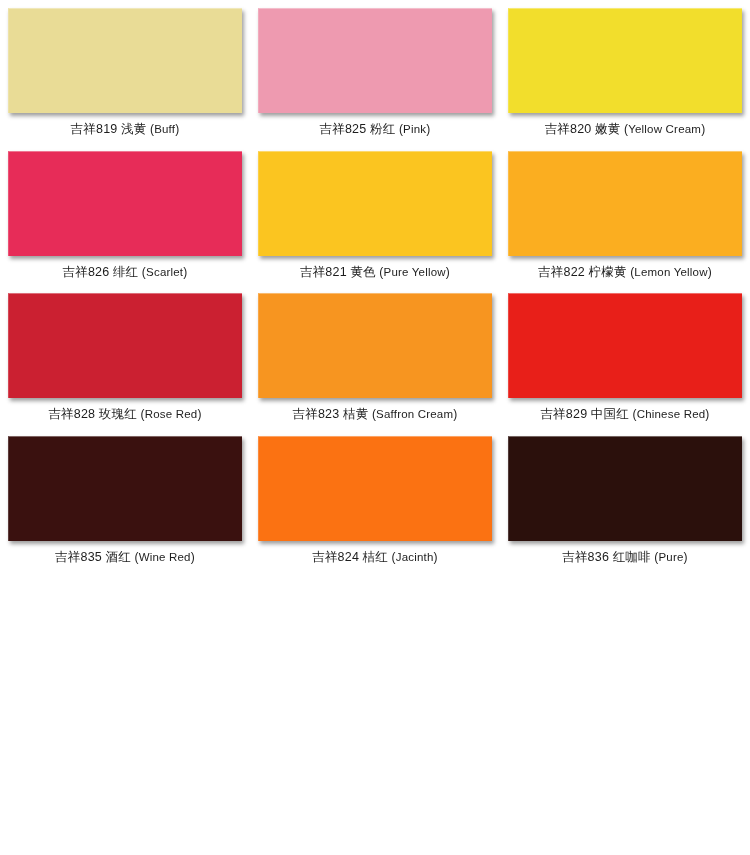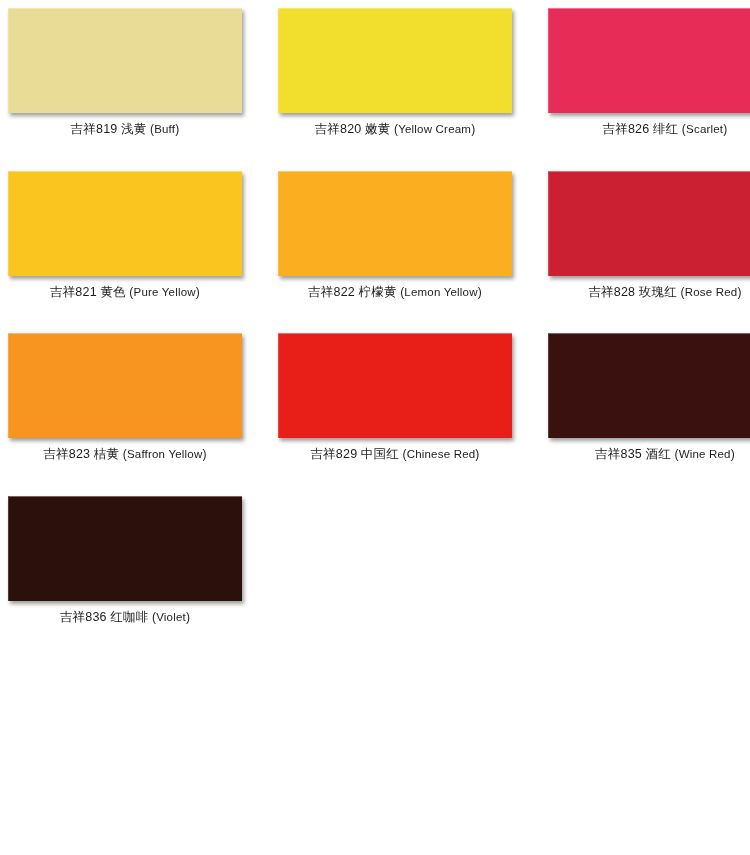--- a/index.html
+++ b/index.html
@@ -14,21 +14,20 @@
     overflow: hidden;
     font-family: "Liberation Sans", "DejaVu Sans", sans-serif;
     -webkit-font-smoothing: antialiased;
   }
   #swatch-grid {
     display: grid;
     grid-template-columns: repeat(3, 250px);
     grid-template-rows: repeat(6, 142.5px);
     width: 612px;
     height: 855px;
-    gap: 20px;
   }
   .swatch-cell {
     position: relative;
     box-sizing: border-box;
     display: flex;
     flex-direction: column;
     align-items: center;
     justify-content: flex-start;
     padding-top: 8px;
   }
@@ -57,20 +56,24 @@
 </style>
 </head>
 <body>
 
 <div id="swatch-grid">
     <div class="swatch-cell">
       <div class="swatch-chip" style="background-color: rgb(233, 220, 150);"></div>
       <div class="swatch-label"><span class="cn">吉祥819</span> <span class="cn">浅黄</span> (<span class="en">Buff</span>)</div>
     </div>
     <div class="swatch-cell">
+      <div class="swatch-chip" style="background-color: rgb(238, 154, 176);"></div>
+      <div class="swatch-label"><span class="cn">吉祥825</span> <span class="cn">粉红</span> (<span class="en">Pink</span>)</div>
+    </div>
+    <div class="swatch-cell">
       <div class="swatch-chip" style="background-color: rgb(242, 222, 44);"></div>
       <div class="swatch-label"><span class="cn">吉祥820</span> <span class="cn">嫩黄</span> (<span class="en">Yellow Cream</span>)</div>
     </div>
     <div class="swatch-cell">
       <div class="swatch-chip" style="background-color: rgb(231, 44, 88);"></div>
       <div class="swatch-label"><span class="cn">吉祥826</span> <span class="cn">绯红</span> (<span class="en">Scarlet</span>)</div>
     </div>
     <div class="swatch-cell">
       <div class="swatch-chip" style="background-color: rgb(251, 197, 32);"></div>
       <div class="swatch-label"><span class="cn">吉祥821</span> <span class="cn">黄色</span> (<span class="en">Pure Yellow</span>)</div>
@@ -78,27 +81,31 @@
     <div class="swatch-cell">
       <div class="swatch-chip" style="background-color: rgb(251, 174, 32);"></div>
       <div class="swatch-label"><span class="cn">吉祥822</span> <span class="cn">柠檬黄</span> (<span class="en">Lemon Yellow</span>)</div>
     </div>
     <div class="swatch-cell">
       <div class="swatch-chip" style="background-color: rgb(203, 32, 49);"></div>
       <div class="swatch-label"><span class="cn">吉祥828</span> <span class="cn">玫瑰红</span> (<span class="en">Rose Red</span>)</div>
     </div>
     <div class="swatch-cell">
       <div class="swatch-chip" style="background-color: rgb(247, 149, 32);"></div>
-      <div class="swatch-label"><span class="cn">吉祥823</span> <span class="cn">桔黄</span> (<span class="en">Saffron Yellow</span>)</div>
+      <div class="swatch-label"><span class="cn">吉祥823</span> <span class="cn">桔黄</span> (<span class="en">Saffron Cream</span>)</div>
     </div>
     <div class="swatch-cell">
       <div class="swatch-chip" style="background-color: rgb(232, 31, 25);"></div>
       <div class="swatch-label"><span class="cn">吉祥829</span> <span class="cn">中国红</span> (<span class="en">Chinese Red</span>)</div>
     </div>
     <div class="swatch-cell">
       <div class="swatch-chip" style="background-color: rgb(58, 17, 15);"></div>
       <div class="swatch-label"><span class="cn">吉祥835</span> <span class="cn">酒红</span> (<span class="en">Wine Red</span>)</div>
     </div>
     <div class="swatch-cell">
+      <div class="swatch-chip" style="background-color: rgb(251, 114, 18);"></div>
+      <div class="swatch-label"><span class="cn">吉祥824</span> <span class="cn">桔红</span> (<span class="en">Jacinth</span>)</div>
+    </div>
+    <div class="swatch-cell">
       <div class="swatch-chip" style="background-color: rgb(43, 16, 12);"></div>
-      <div class="swatch-label"><span class="cn">吉祥836</span> <span class="cn">红咖啡</span> (<span class="en">Violet</span>)</div>
+      <div class="swatch-label"><span class="cn">吉祥836</span> <span class="cn">红咖啡</span> (<span class="en">Pure</span>)</div>
     </div>
   </div>
 
 </body></html>

